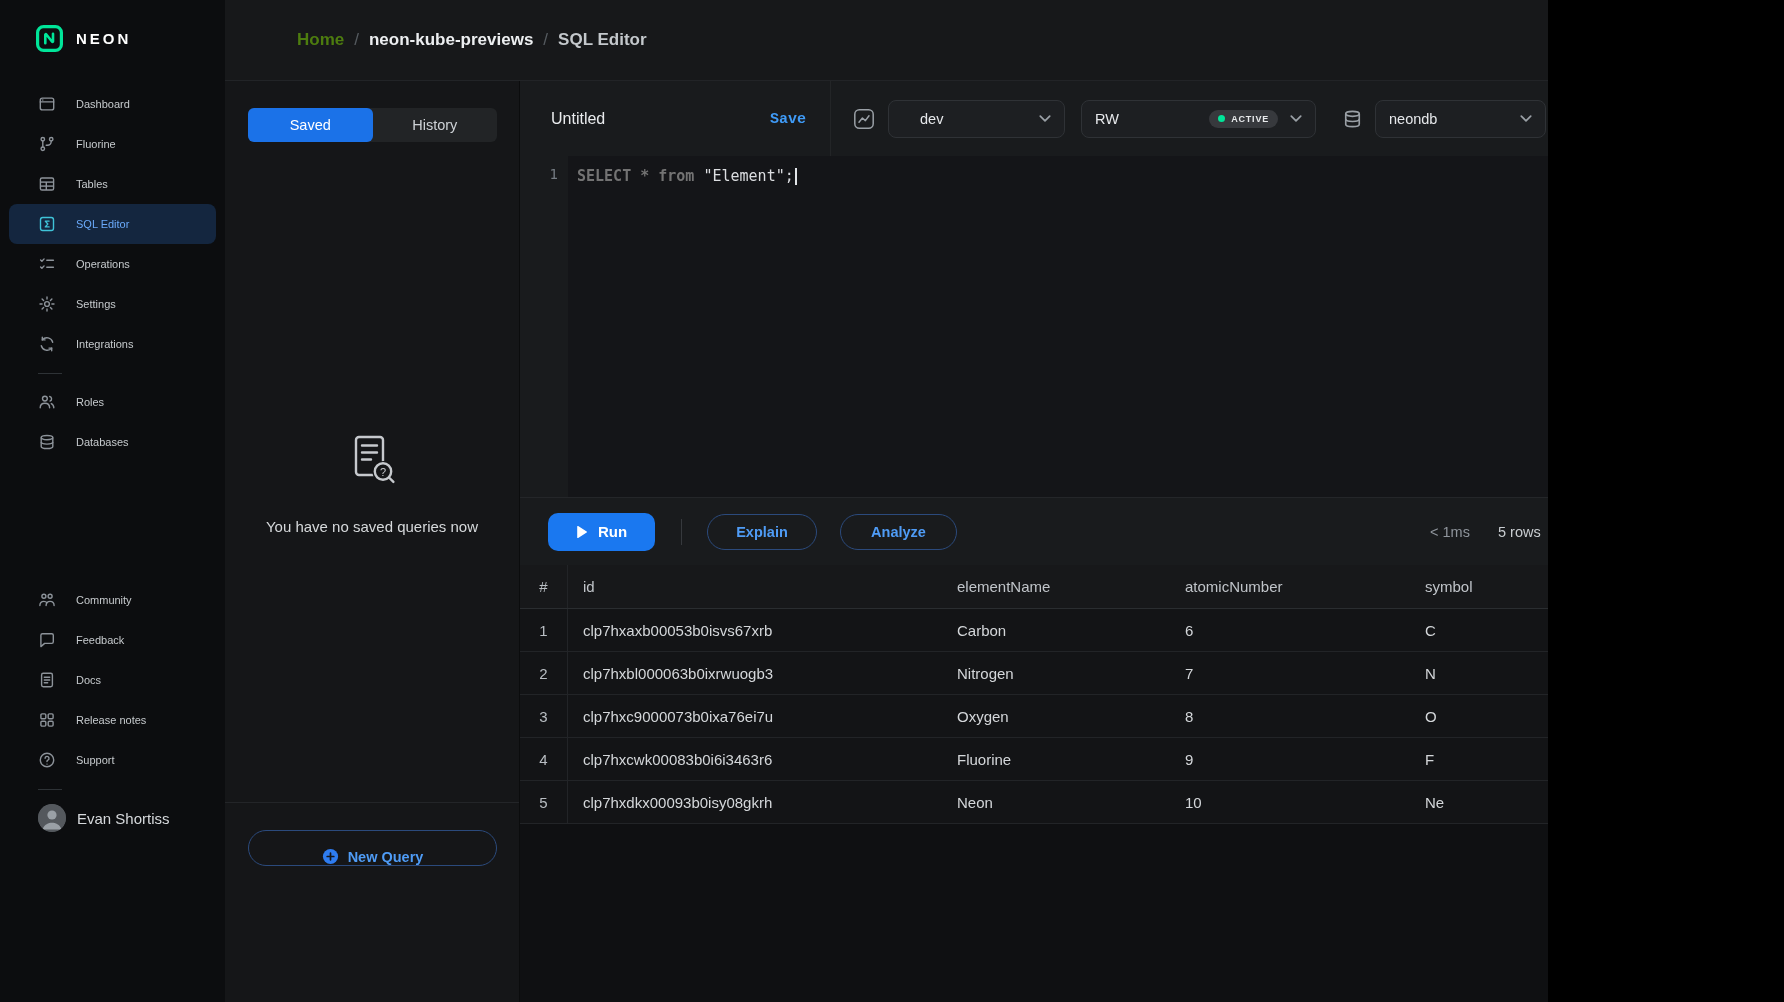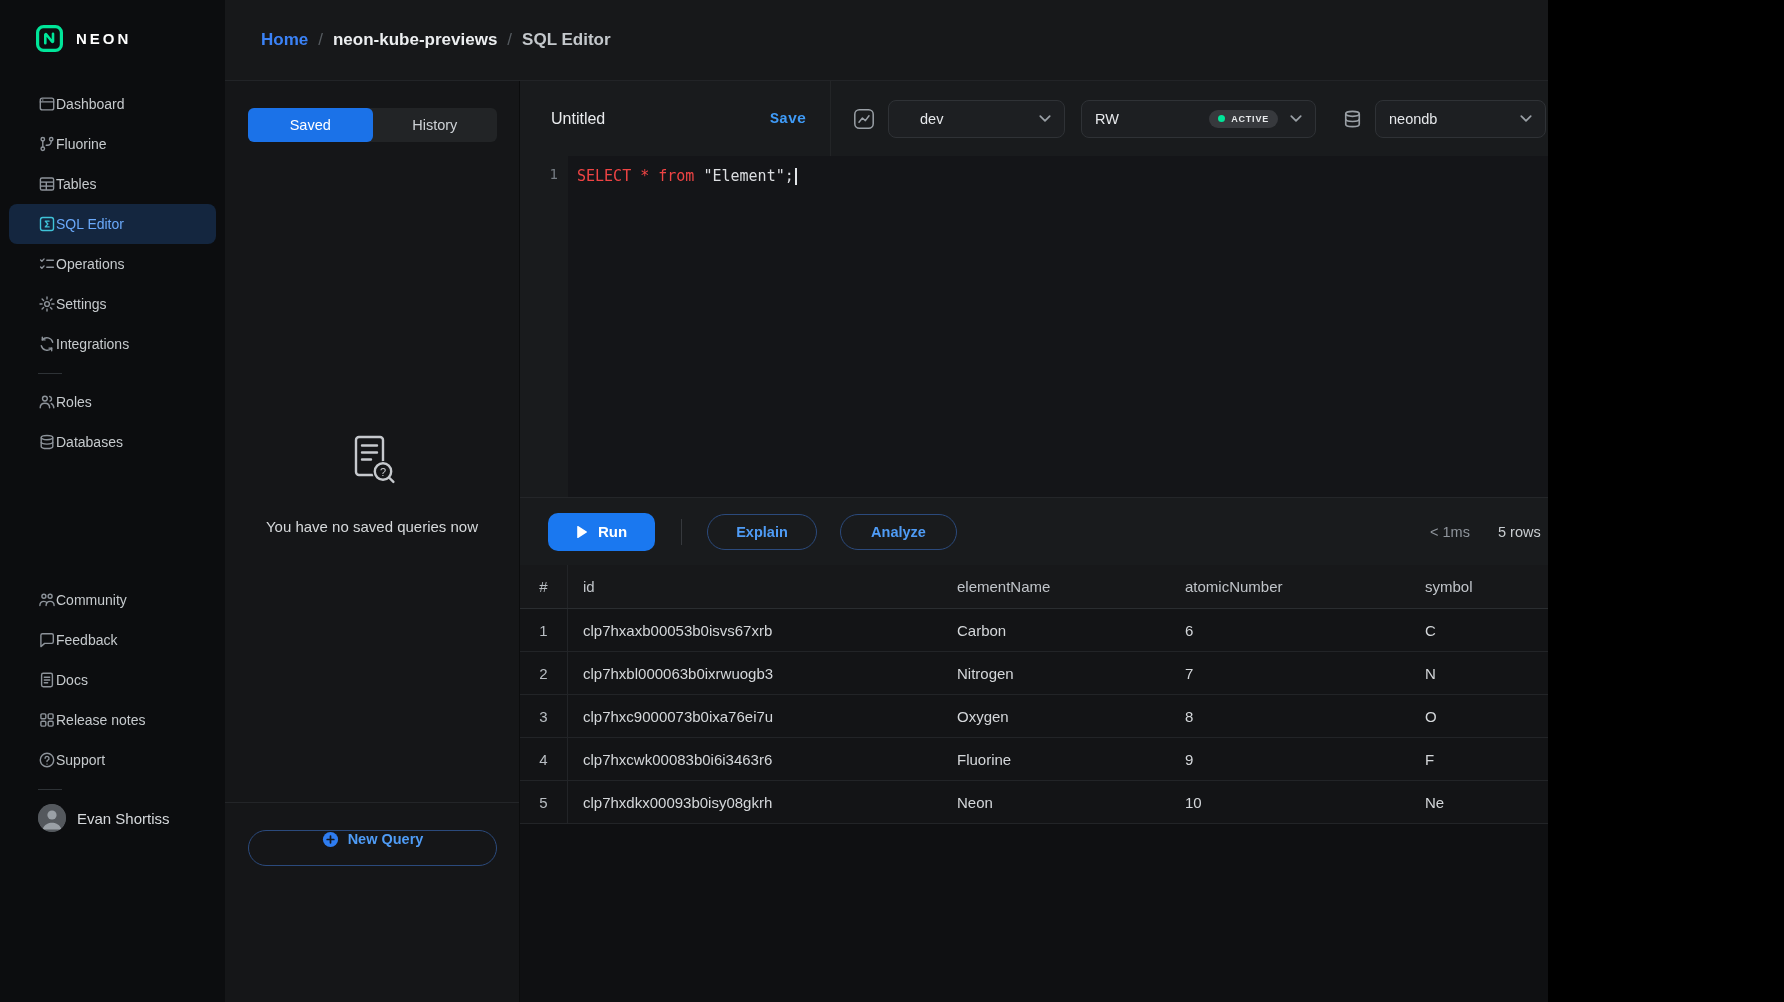--- a/index.html
+++ b/index.html
@@ -8,55 +8,55 @@
     position:relative; width:1548px; height:1002px; overflow:hidden;
     background:#101113; color:#d8dadd;
     font-family:"Liberation Sans", sans-serif;
   }
 
   
   .sidebar { position:absolute; left:0; top:0; width:225px; height:1002px; background:#0c0d0f; }
   .logo-row { display:flex; align-items:center; gap:13px; padding:25px 0 0 36px; cursor:pointer; }
   .brand-name { color:#ffffff; font-weight:700; font-size:15px; letter-spacing:3px; }
   .nav { position:absolute; top:84px; left:0; right:0; }
-  .nav-item { display:flex; align-items:center; height:40px; margin:0 9px;
-    padding-left:29px; border-radius:8px; color:#c6cacd; font-size:14px; cursor:pointer; }
+  .nav-item { display:flex; align-items:center; gap:20px; height:40px; margin:0 9px;
+    padding-left:29px; border-radius:8px; color:#c6cacd; font-size:11px; cursor:pointer; }
   .nav-item .icon { color:#8d939a; display:flex; align-items:center; }
   .nav-item.active { background:#14263f; color:#6aa9fa; }
   .nav-item.active .icon { color:#3fc3d8; }
   .nav-divider { height:1px; width:24px; background:#2e3236; margin:9px 0 8px 38px; }
   .nav-bottom { position:absolute; top:580px; left:0; right:0; }
   .user-row { display:flex; align-items:center; gap:11px; height:40px; margin:0 9px; padding-left:29px; cursor:pointer; }
   .avatar { width:28px; height:28px; border-radius:50%; overflow:hidden; background:#54585d; flex:0 0 auto; }
   .user-name { font-size:15px; color:#d6d9dc; }
 
   
   .topbar { position:absolute; left:225px; top:0; width:1559px; height:81px; background:#17181a;
     border-bottom:1px solid #222427; display:flex; align-items:center; padding-left:36px; gap:10px;
     font-size:17px; font-weight:700; }
-  .bc-home { color:#3b82f6; cursor:pointer; }
+  .bc-home { color:#4d7c0f; cursor:pointer;margin-left:36px; }
   .bc-sep { color:#565b60; font-weight:400; }
   .bc-project { color:#eceef0; cursor:pointer; }
   .bc-current { color:#c4c8cc; cursor:pointer; }
 
   
   .queries-panel { position:absolute; left:225px; top:81px; width:295px; height:921px;
     background:#151618; border-right:1px solid #0b0c0d; }
   .tabs { display:flex; margin:27px 0 0 23px; width:249px; height:34px; background:#222426; border-radius:6px; }
   .tab { flex:1; display:flex; align-items:center; justify-content:center; font-size:14.5px;
     color:#ced2d6; border-radius:6px; background:transparent; border:none; cursor:pointer;
     font-family:"Liberation Sans", sans-serif; }
   .tab.active { background:#1b72e8; color:#ffffff; }
   .empty { position:absolute; top:349px; left:0; right:0; display:flex; flex-direction:column;
     align-items:center; gap:28px; }
   .empty-text { font-size:15px; color:#d6d9db; }
   .panel-rule { position:absolute; left:0; top:721px; width:100%; height:1px; background:#232528; }
   .new-query { position:absolute; left:23px; top:749px; width:249px; height:36px;
     border:1px solid #2b4a7c; border-radius:18px; background:transparent; cursor:pointer;
-    display:flex; align-items:flex-start; justify-content:center; gap:9px;
+    display:flex; align-items:flex-end; justify-content:center; gap:9px;
     color:#4f9cf6; font-size:14.5px; font-weight:700; font-family:"Liberation Sans", sans-serif; }
 
   
   .main-head { position:absolute; left:520px; top:81px; width:1264px; height:75px; background:#191b1d; }
   .main-head > * { position:absolute; top:50%; transform:translateY(-50%); }
   .query-title { left:31px; font-size:16px; color:#e9ebed; cursor:text; }
   .save-btn { left:250px; font-size:15px; font-weight:600; color:#3f9bf7; background:none; border:none;
     cursor:pointer; font-family:Liberation Mono, monospace; }
   .head-rule { left:310px; top:0; transform:none; height:75px; width:1px; background:#232527; }
   .branch-box-icon { left:332px; display:flex; }
@@ -70,21 +70,21 @@
   .status-badge { display:flex; align-items:center; gap:6px; background:#37393d; border-radius:9px;
     padding:4px 9px; margin-right:12px; font-size:9px; font-weight:700; letter-spacing:.8px; color:#e8eaec; }
   .dot { width:7px; height:7px; border-radius:50%; background:#00e599; }
 
   
   .editor { position:absolute; left:520px; top:156px; width:1264px; height:341px; background:#141518; display:flex; }
   .gutter { width:48px; background:#191b1d; color:#757c83; font-family:"DejaVu Sans Mono", monospace;
     font-size:14px; text-align:right; padding:10px 10px 0 0; }
   .code-area { flex:1; padding:9px 0 0 9px; font-family:"DejaVu Sans Mono", monospace;
     font-size:15px; line-height:22px; color:#d8dadd; position:relative; cursor:text; }
-  .tok-keyword { color:#ef4444; }
+  .tok-keyword { color:#737373;font-weight:bold; }
   .tok-string { color:#dcdee1; }
   .tok-plain { color:#d8dadd; }
   .cursor { display:inline-block; width:2px; height:17px; background:#e2e5e8; vertical-align:text-bottom; margin-left:1px; }
   .scroll-thumb { position:absolute; right:3px; top:6px; width:7px; height:54px; background:#34373b; border-radius:4px; cursor:grab; }
 
   
   .action-bar { position:absolute; left:520px; top:497px; width:1264px; height:68px; background:#191b1d;
     border-top:1px solid #242629; }
   .action-bar > * { position:absolute; top:50%; transform:translateY(-50%); }
   .run-btn { left:28px; width:107px; height:38px; background:#1a78f0; border:none; border-radius:10px;

